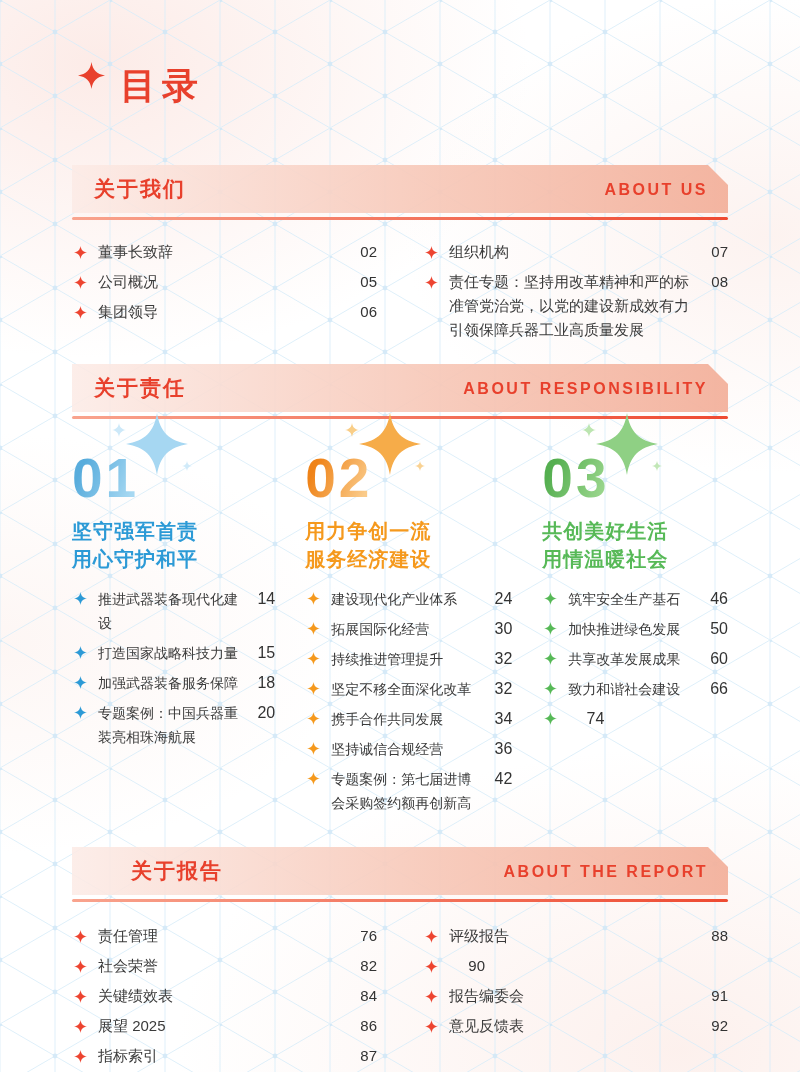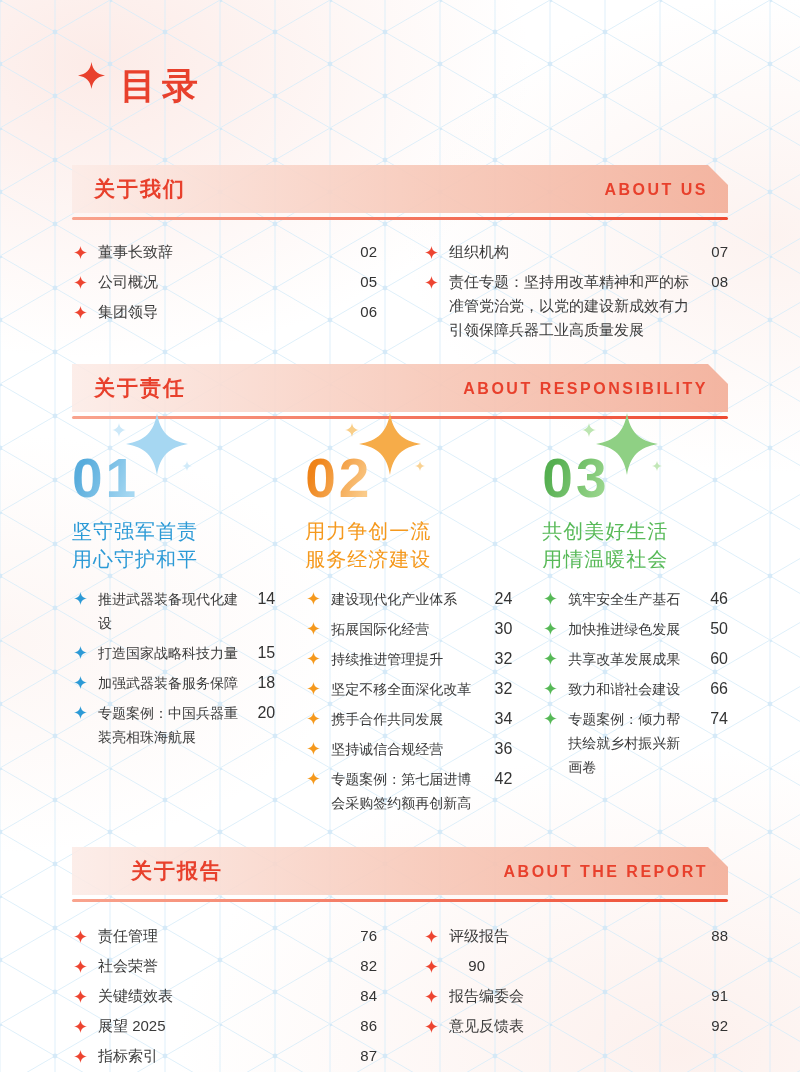--- a/index.html
+++ b/index.html
@@ -47,21 +47,21 @@
   .chapter-num-wrap { position: relative; height: 78px; }
   .chapter-num {
     font-size: 55px; font-weight: 800; letter-spacing: 3px; line-height: 82px;
     color: var(--c1);
     background: linear-gradient(115deg, var(--nfrom) 20%, var(--nto) 85%);
     -webkit-background-clip: text; background-clip: text; -webkit-text-fill-color: transparent;
   }
   .star-big   { position: absolute; left: 54px; top: -24px; fill: var(--star); }
   .star-small { position: absolute; left: 40px; top: -14px; fill: var(--star2); }
   .star-tiny  { position: absolute; left: 110px; top: 24px; fill: var(--star2); opacity: .9; }
-  .chapter-title { font-size: 20px; font-weight: 400; color: var(--c1); line-height: 28px; margin: 2px 0 14px; letter-spacing: 1px; }
+  .chapter-title { font-size: 20px; font-weight: 700; color: var(--c1); line-height: 28px; margin: 2px 0 14px; letter-spacing: 1px; }
   .chapter .toc-item { font-size: 14px; }
   .chapter .toc-item .spark { color: var(--c1); margin-top: 5px; }
   .chapter .toc-item .num { font-size: 16px; }
 
   .section3 .cols2 { margin-top: 22px; }
 </style>
 </head>
 <body>
 
 <svg class="mesh" width="800" height="1072" aria-hidden="true">
@@ -303,21 +303,20 @@
         <svg class="spark">
             <use href="#spark4" width="13" height="13"></use>
           </svg>
         <span class="label">致力和谐社会建设</span>
         <span class="num">66</span>
       </div>
       <div class="toc-item">
         <svg class="spark">
             <use href="#spark4" width="13" height="13"></use>
           </svg>
-        <span class="label">专题案例：倾力帮扶绘就乡村振兴新画卷</span>
         <span class="num">74</span>
       </div>
     </div>
   </div>
 
   <div class="section3">
     <header class="banner b3">
       <h2>关于报告</h2>
       <span class="en">ABOUT THE REPORT</span>
     </header>

